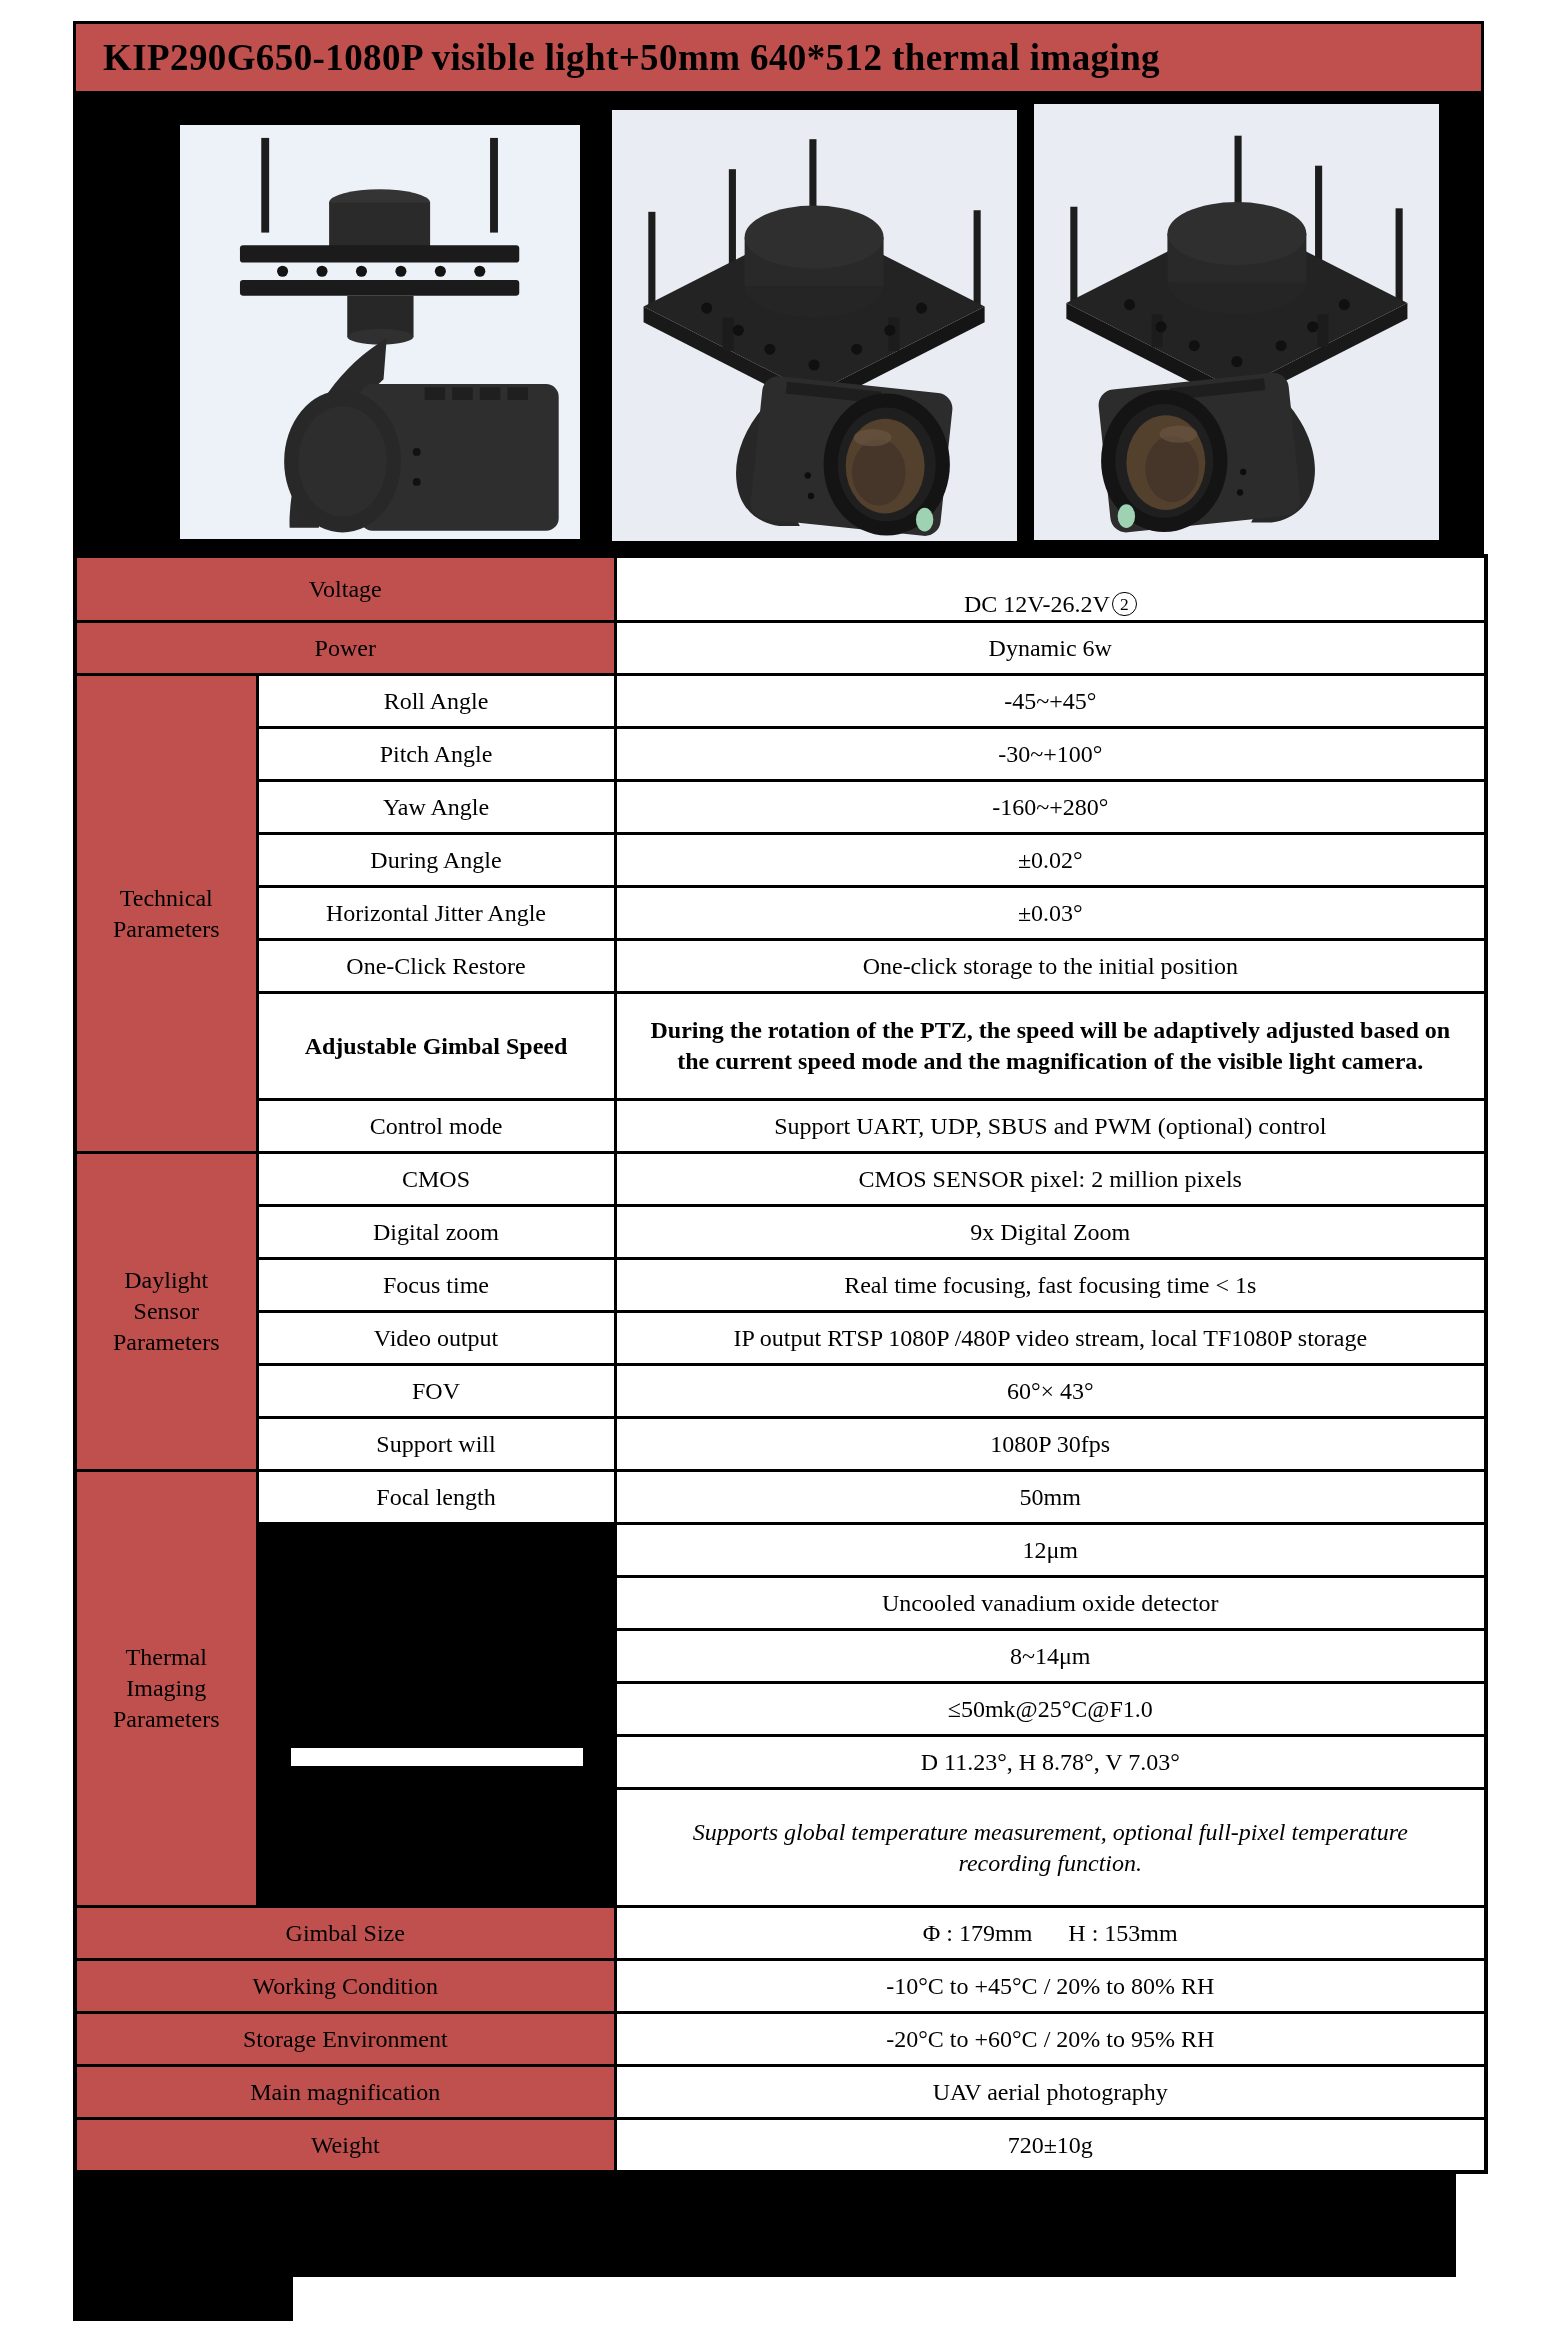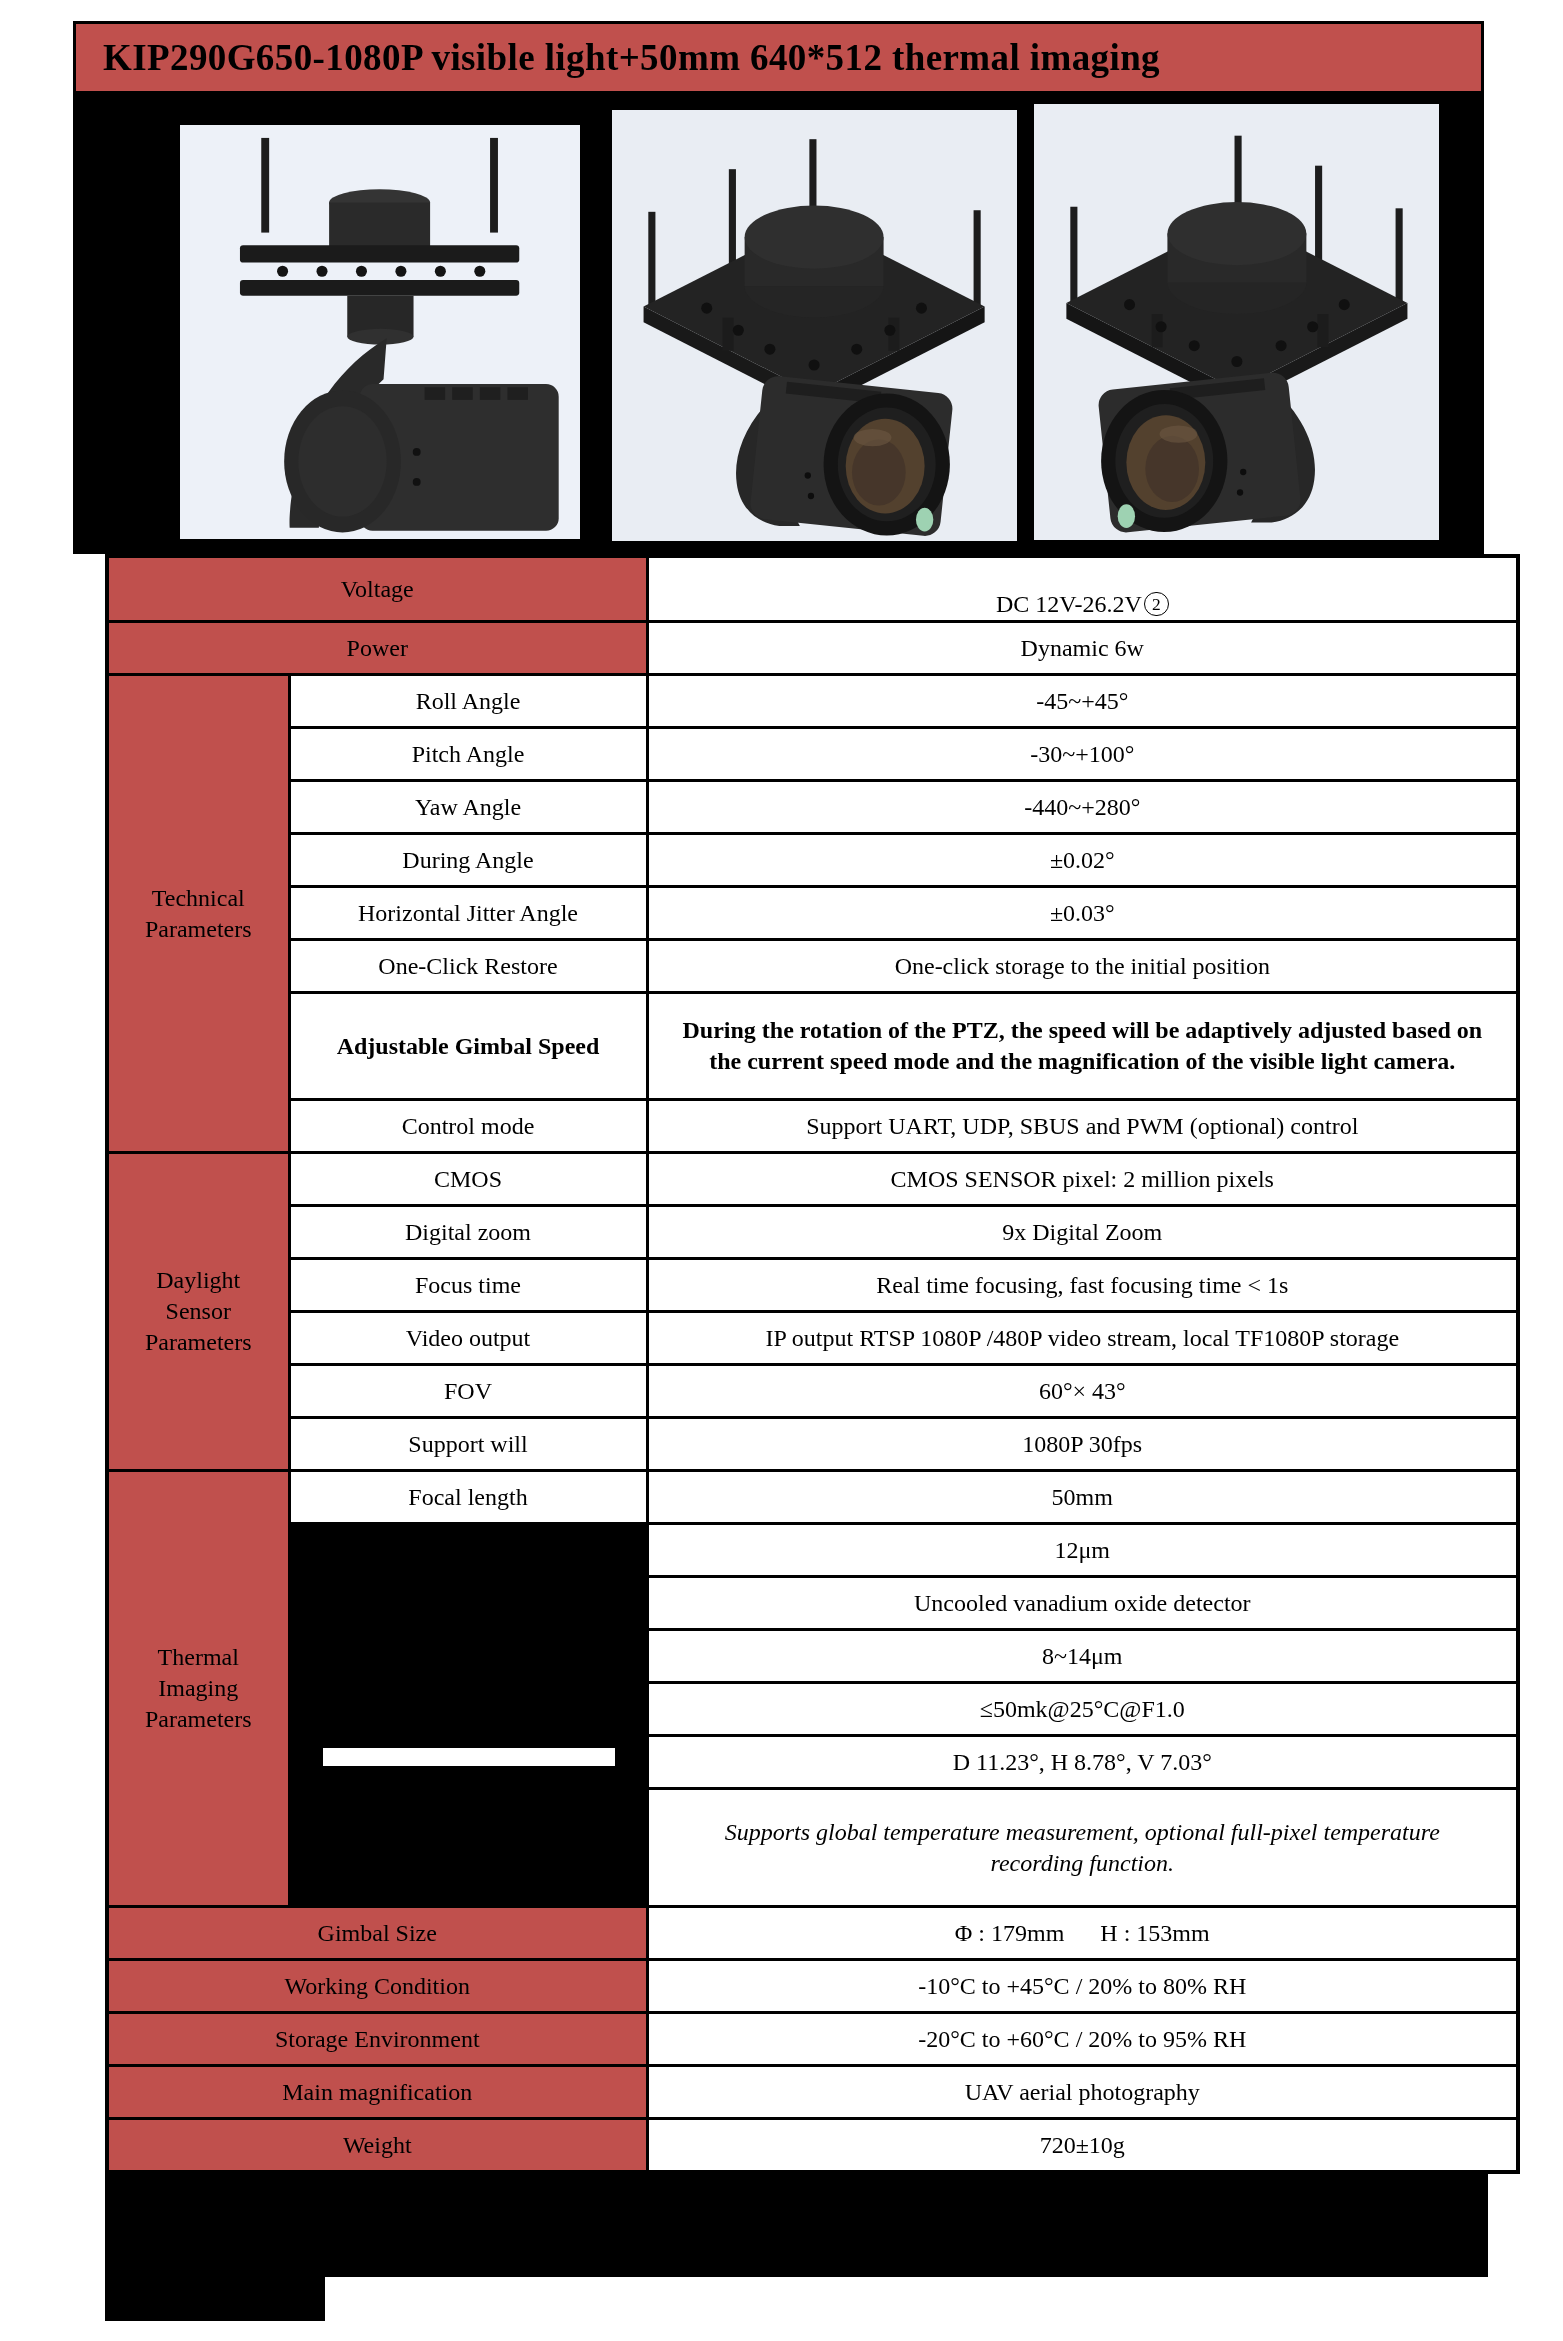--- a/index.html
+++ b/index.html
@@ -21,21 +21,21 @@
   
   .imageband{
     position:absolute;left:73px;top:93px;width:1411px;height:461px;background:#000;
   }
   .photo{position:absolute;overflow:hidden;}
   .photo svg{display:block;width:100%;height:100%;}
   .photo1{left:107px;top:32px;width:400px;height:414px;background:#EDF1F8;}
   .photo2{left:539px;top:17.4px;width:405px;height:431px;background:#E9EDF3;}
   .photo3{left:961px;top:11px;width:405px;height:436px;background:#E9EDF3;}
   
-  .lower{position:absolute;left:73px;top:554px;width:1452px;margin-left:32px;}
+  .lower{position:absolute;left:73px;top:554px;width:1452px;}
   table.spec{
     border-collapse:collapse;table-layout:fixed;width:1411px;
     border:4px solid #000;
   }
   table.spec td{
     border:3.2px solid #000;text-align:center;vertical-align:middle;
     font-size:24px;line-height:1.3;padding:0 9.5px;white-space:pre-line;
     box-sizing:border-box;overflow:hidden;
   }
   td.red{background:#C0504D;}
@@ -167,21 +167,21 @@
 Parameters</td>
         <td>Roll Angle</td>
         <td>-45~+45°</td>
       </tr>
       <tr class="h1">
         <td>Pitch Angle</td>
         <td>-30~+100°</td>
       </tr>
       <tr class="h1">
         <td>Yaw Angle</td>
-        <td>-440~+280°</td>
+        <td>-160~+280°</td>
       </tr>
       <tr class="h1">
         <td>During Angle</td>
         <td>±0.02°</td>
       </tr>
       <tr class="h1">
         <td>Horizontal Jitter Angle</td>
         <td>±0.03°</td>
       </tr>
       <tr class="h1">

